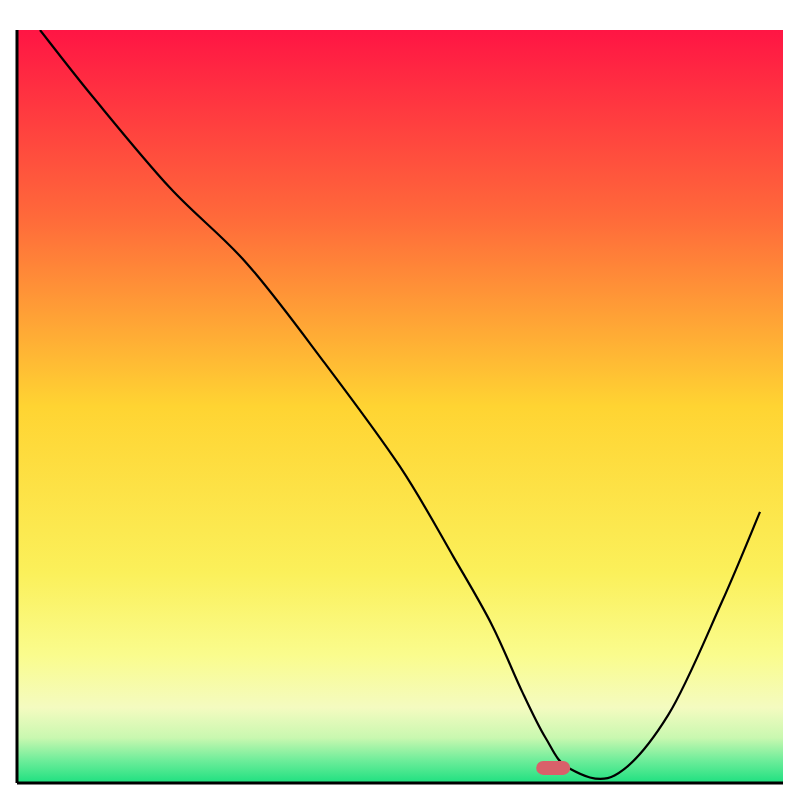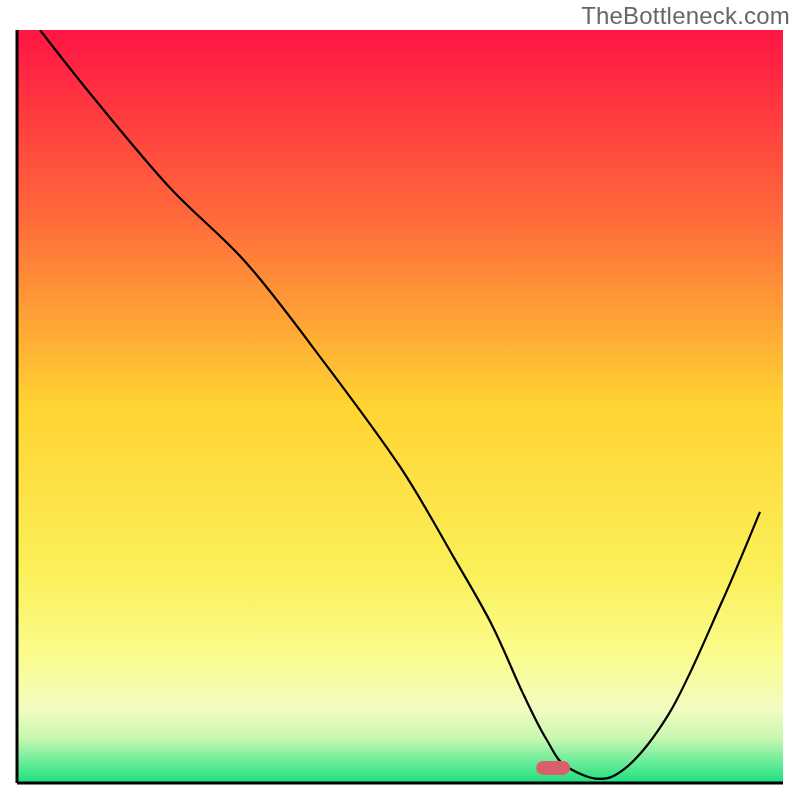--- a/index.html
+++ b/index.html
@@ -27,21 +27,20 @@
     z-index: 10;
   }
   svg {
     display: block;
   }
 </style>
 </head>
 <body>
 
 <div class="container">
-  <div class="watermark">TheBottleneck.com</div>
   <svg id="chart-svg" width="800" height="800" viewBox="0 0 800 800">
     <defs>
       <linearGradient id="bg-grad" x1="0" y1="0" x2="0" y2="1">
           <stop offset="0.0%" stop-color="#ff1544"></stop>
           <stop offset="25.0%" stop-color="#ff6a3a"></stop>
           <stop offset="50.0%" stop-color="#ffd432"></stop>
           <stop offset="72.0%" stop-color="#fbf05a"></stop>
           <stop offset="83.0%" stop-color="#fafc8d"></stop>
           <stop offset="90.0%" stop-color="#f4fbc0"></stop>
           <stop offset="94.0%" stop-color="#c9f8b0"></stop>

